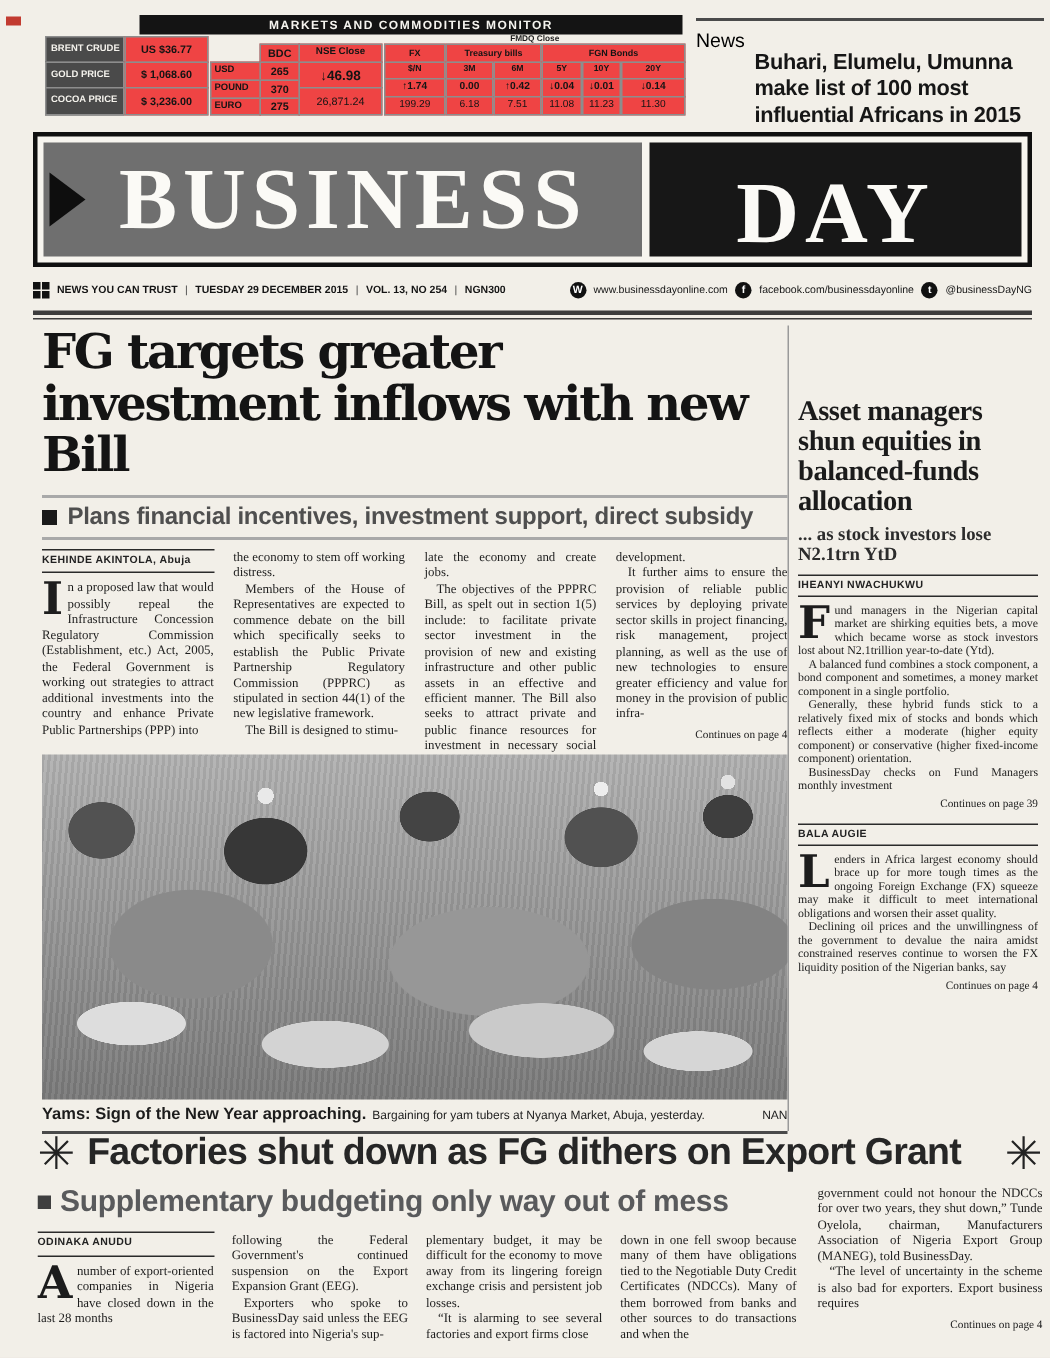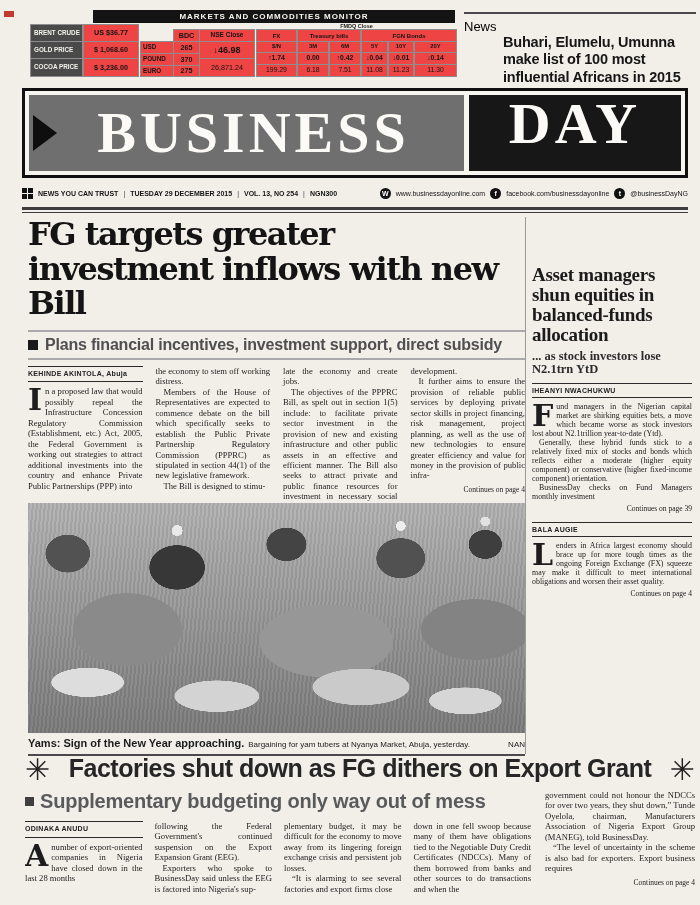--- a/index.html
+++ b/index.html
@@ -35,21 +35,21 @@
 
   
   #news-teaser { position:absolute; left:464px; top:12px; width:232px; border-top:2px solid #4a4a4a; padding-top:5px; font-family:"Liberation Sans",sans-serif; }
   #news-teaser .kicker { font-size:13px; color:#000000; }
   #news-teaser .head { font-size:14.5px; font-weight:bold; line-height:1.2; color:#161616; letter-spacing:-0.2px;margin-left:39px; }
   #news-teaser .pg { font-size:8px; font-weight:normal; color:#333; }
 
   
   #masthead { position:absolute; left:22px; top:88px; width:666px; height:90px; border:3px solid #101010; background:#f7f5ef; padding:4px; display:flex; gap:5px; }
   .mast-gray { flex:1; background:#6f6f6f; position:relative; display:flex; align-items:center; justify-content:center; }
-  .mast-black { width:212px; background:#171717; display:flex; align-items:flex-start; justify-content:center; }
+  .mast-black { width:248px; background:#171717; display:flex; align-items:flex-end; justify-content:center; }
   .mast-word { font-family:"Liberation Serif",serif; font-weight:bold; font-size:58px; color:#fbfaf6; letter-spacing:4px; line-height:1; padding-left:14px; }
   .mast-arrow { position:absolute; left:4px; top:50%; transform:translateY(-50%); width:0; height:0; border-top:18px solid transparent; border-bottom:18px solid transparent; border-left:24px solid #0e0e0e; }
 
   
   #infobar { position:absolute; left:22px; top:184px; width:666px; height:18px; display:flex; align-items:center; gap:5px; font-family:"Liberation Sans",sans-serif; font-size:7px; font-weight:bold; color:#141414; }
   .grid-icon { width:11px; height:11px; background:
       linear-gradient(#111,#111) 0 0/5px 5px no-repeat,
       linear-gradient(#111,#111) 6px 0/5px 5px no-repeat,
       linear-gradient(#111,#111) 0 6px/5px 5px no-repeat,
       linear-gradient(#111,#111) 6px 6px/5px 5px no-repeat; }
@@ -105,21 +105,21 @@
   .rail-sub { margin-top:4px; font-size:12.5px; font-weight:bold; line-height:1.1; color:#2c2c2c; }
   .rail-body { margin-top:3px; font-size:7.9px; line-height:1.14; text-align:justify; }
   .rail-body p + p { text-indent:7px; }
   .rail .byline { margin-top:6px; }
   .rail-sec2 { margin-top:8px; }
 
   
   #bottom { position:absolute; left:25px; top:755px; width:670px; height:150px; overflow:hidden; }
   .bot-headline { display:flex; align-items:flex-start; gap:8px; font-family:"Liberation Sans",sans-serif; }
   .bot-headline .star { font-size:30px; line-height:1; color:#222; }
-  .bot-headline .txt { font-size:25px; font-weight:bold; letter-spacing:-0.5px; color:#262626; line-height:1.1; flex:1;text-align:center; }
+  .bot-headline .txt { font-size:25px; font-weight:bold; letter-spacing:-0.5px; color:#262626; line-height:1.1; flex:1; }
   .bot-row { display:flex; gap:14px; margin-top:5px; }
   .bot-left { width:506px; }
   .bot-sub { display:flex; align-items:center; gap:6px; font-family:"Liberation Sans",sans-serif; font-size:20px; font-weight:bold; color:#595a5c; letter-spacing:-0.2px; }
   .bot-sub .sq { width:9px; height:9px; background:#3f3f3f; }
   .bot-cols { display:flex; gap:12px; margin-top:8px; }
   .bot-col { flex:1; font-size:8.6px; line-height:1.22; text-align:justify; }
   .bot-col p + p { text-indent:8px; }
   .bot-right { flex:1; font-size:8.6px; line-height:1.22; text-align:justify; }
   .bot-right p + p { text-indent:8px; }
 </style>
@@ -249,28 +249,30 @@
     <span class="cap-credit">NAN</span>
   </div>
 
   <div id="rail-divider"></div>
   <div id="rail" class="rail">
     <h2 class="rail-h-a">Asset managers shun equities in balanced-funds allocation</h2>
     <div class="rail-sub">... as stock investors lose N2.1trn YtD</div>
     <div class="byline">IHEANYI NWACHUKWU</div>
     <div class="rail-body">
       <p><span class="dropcap">F</span><span>und managers in the Nigerian capital market are shirking equities bets, a move which became worse as stock investors lost about N2.1trillion year-to-date (Ytd).</span></p>
+      <p>A balanced fund combines a stock component, a bond component and sometimes, a money market component in a single portfolio.</p>
       <p>Generally, these hybrid funds stick to a relatively fixed mix of stocks and bonds which reflects either a moderate (higher equity component) or conservative (higher fixed-income component) orientation.</p>
       <p>BusinessDay checks on Fund Managers monthly investment</p>
       <div class="continues">Continues on page 39</div>
     </div>
     <div class="rail-sec2">
       <div class="byline">BALA AUGIE</div>
       <div class="rail-body">
         <p><span class="dropcap">L</span><span>enders in Africa largest economy should brace up for more tough times as the ongoing Foreign Exchange (FX) squeeze may make it difficult to meet international obligations and worsen their asset quality.</span></p>
+        <p>Declining oil prices and the unwillingness of the government to devalue the naira amidst constrained reserves continue to worsen the FX liquidity position of the Nigerian banks, say</p>
         <div class="continues">Continues on page 4</div>
       </div>
     </div>
   </div>
 
   <div id="bottom">
     <div class="bot-headline">
       <span class="star">✳</span>
       <span class="txt">Factories shut down as FG dithers on Export Grant</span>
       <span class="star">✳</span>

